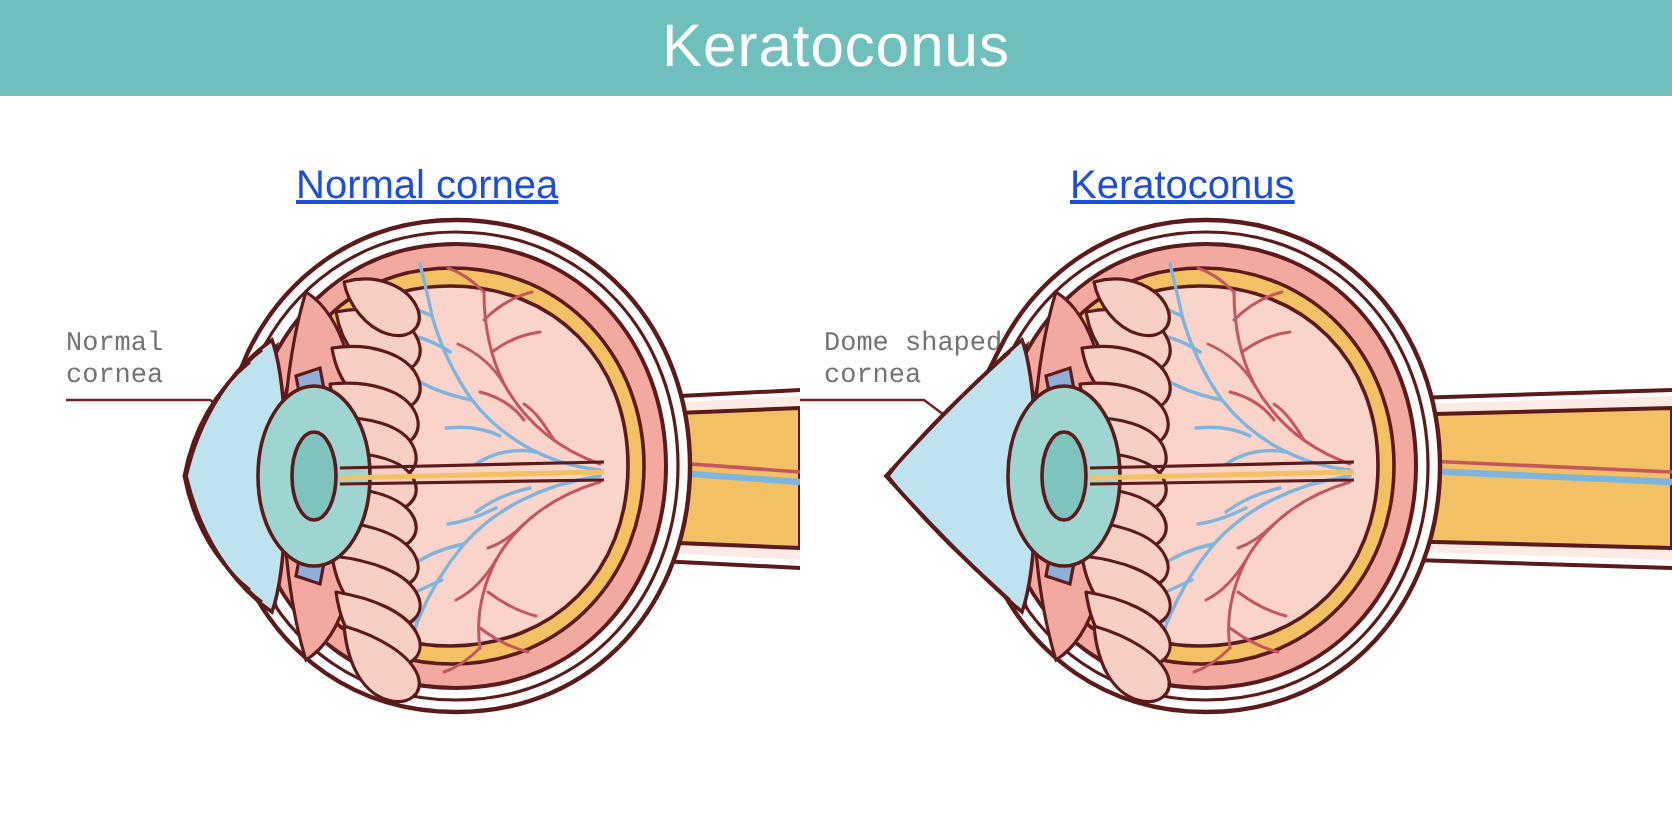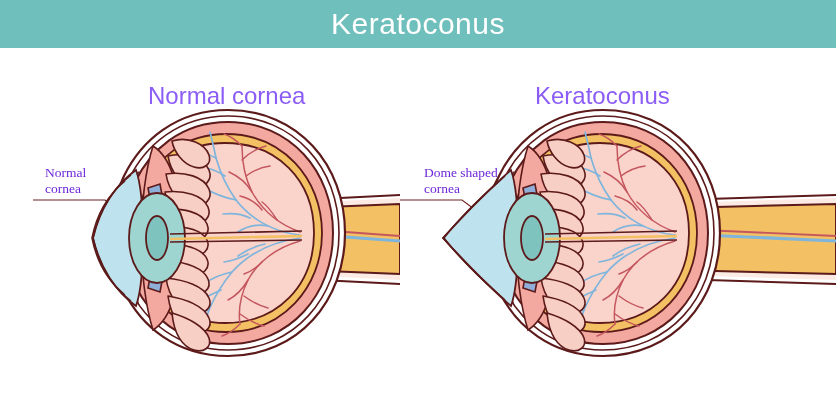--- a/index.html
+++ b/index.html
@@ -41,37 +41,37 @@
   }
   .stage {
     position: absolute;
     left: 0;
     top: 48px;
     width: 836px;
     height: 370px;
   }
   .panel-heading {
     position: absolute;
-    color: #8b5cf6;
-    font-size: 24px;
+    color: #1d4ed8;
+    font-size: 20px;
     font-weight: 400;
     font-family: "Liberation Sans", sans-serif;
     white-space: nowrap;
+    text-decoration: underline;
   }
   #heading-left  { left: 148px; top: 34px; }
   #heading-right { left: 535px; top: 34px; }
 
   .callout {
     position: absolute;
-    color: #6d28d9;
+    color: #737373;
     font-size: 13.5px;
     line-height: 16px;
-    font-family: Liberation Serif, serif;
+    font-family: Liberation Mono, monospace;
     white-space: nowrap;
-    margin-left: 12px;
   }
   #callout-left  { left: 33px;  top: 117px; }
   #callout-right { left: 412px; top: 117px; }
 
   svg { display: block; }
   .eye-svg { position: absolute; top: 0; }
   #eye-normal { left: 0px; }
   #eye-kerato { left: 375px; }
   .leader-svg { position: absolute; top: 0; left: 0; }
 </style>

